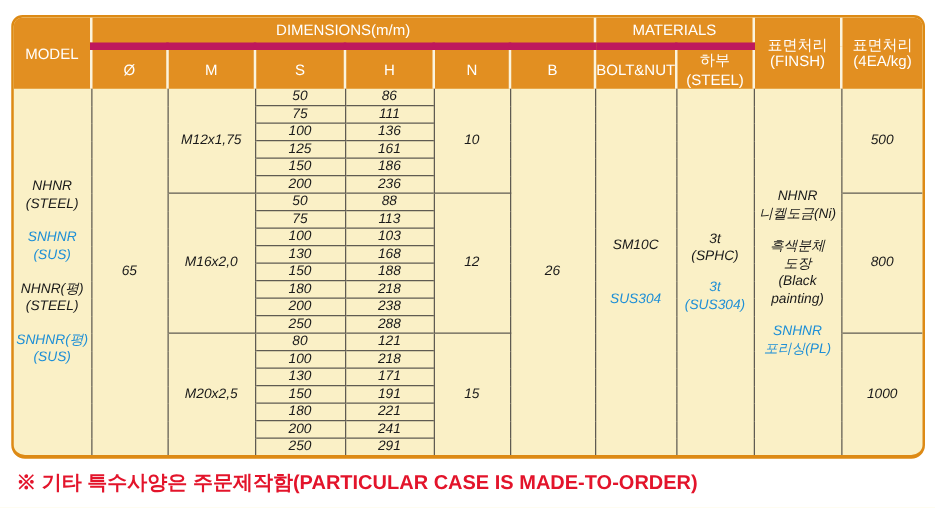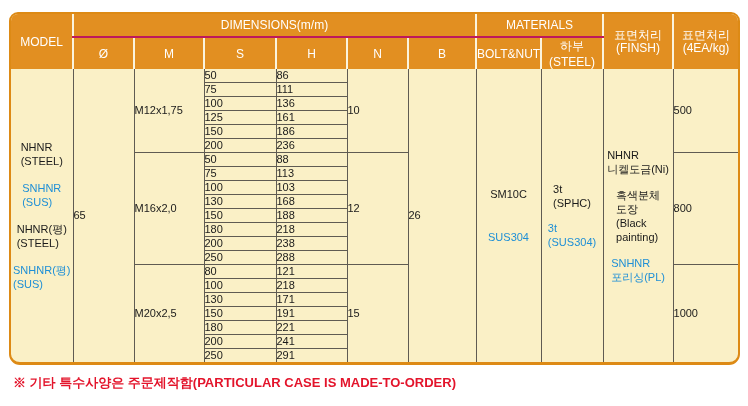--- a/index.html
+++ b/index.html
@@ -32,52 +32,54 @@
     color: #ffffff;
     font-size: 12px;
     font-weight: normal;
     text-align: center;
     vertical-align: middle;
     border: none;
     padding: 0;
     height: 23px;
   }
   thead th.sep-left   { border-left: 2px solid #fbf4dd; }
-  thead th.sep-bottom { border-bottom: 2px solid #be185d; }
+  thead th.sep-bottom { border-bottom: 6px solid #be185d; }
   thead th .hdr-line { line-height: 13px; }
 
   
   tbody td {
     border-left: 1px solid #5f5b52;
     border-top: 1px solid #5f5b52;
+    text-align: center;
     vertical-align: middle;
     font-size: 11px;
     line-height: 13px;
     height: 13px;
     padding: 0;
+    font-style: italic;
   }
   tbody tr.first td { border-top: none; }
   tbody td.edge-left { border-left: none; }
 
   .stack { padding: 2px 0; }
   .stack .inner {
     display: flex;
     flex-direction: column;
     align-items: center;
     justify-content: center;
     gap: 13px;
   }
   .stack .blk div { line-height: 14px; }
   .blue { color: #1e8fd6; }
 
   
   .footnote {
     margin: 9px 0 0 4px;
     color: #e3142b;
-    font-size: 13px;
+    font-size: 16px;
     font-weight: bold;
     letter-spacing: 0;
   }
 </style>
 </head>
 <body>
 
 <div class="page">
   <div class="table-wrap">
     <table class="spec-table">

